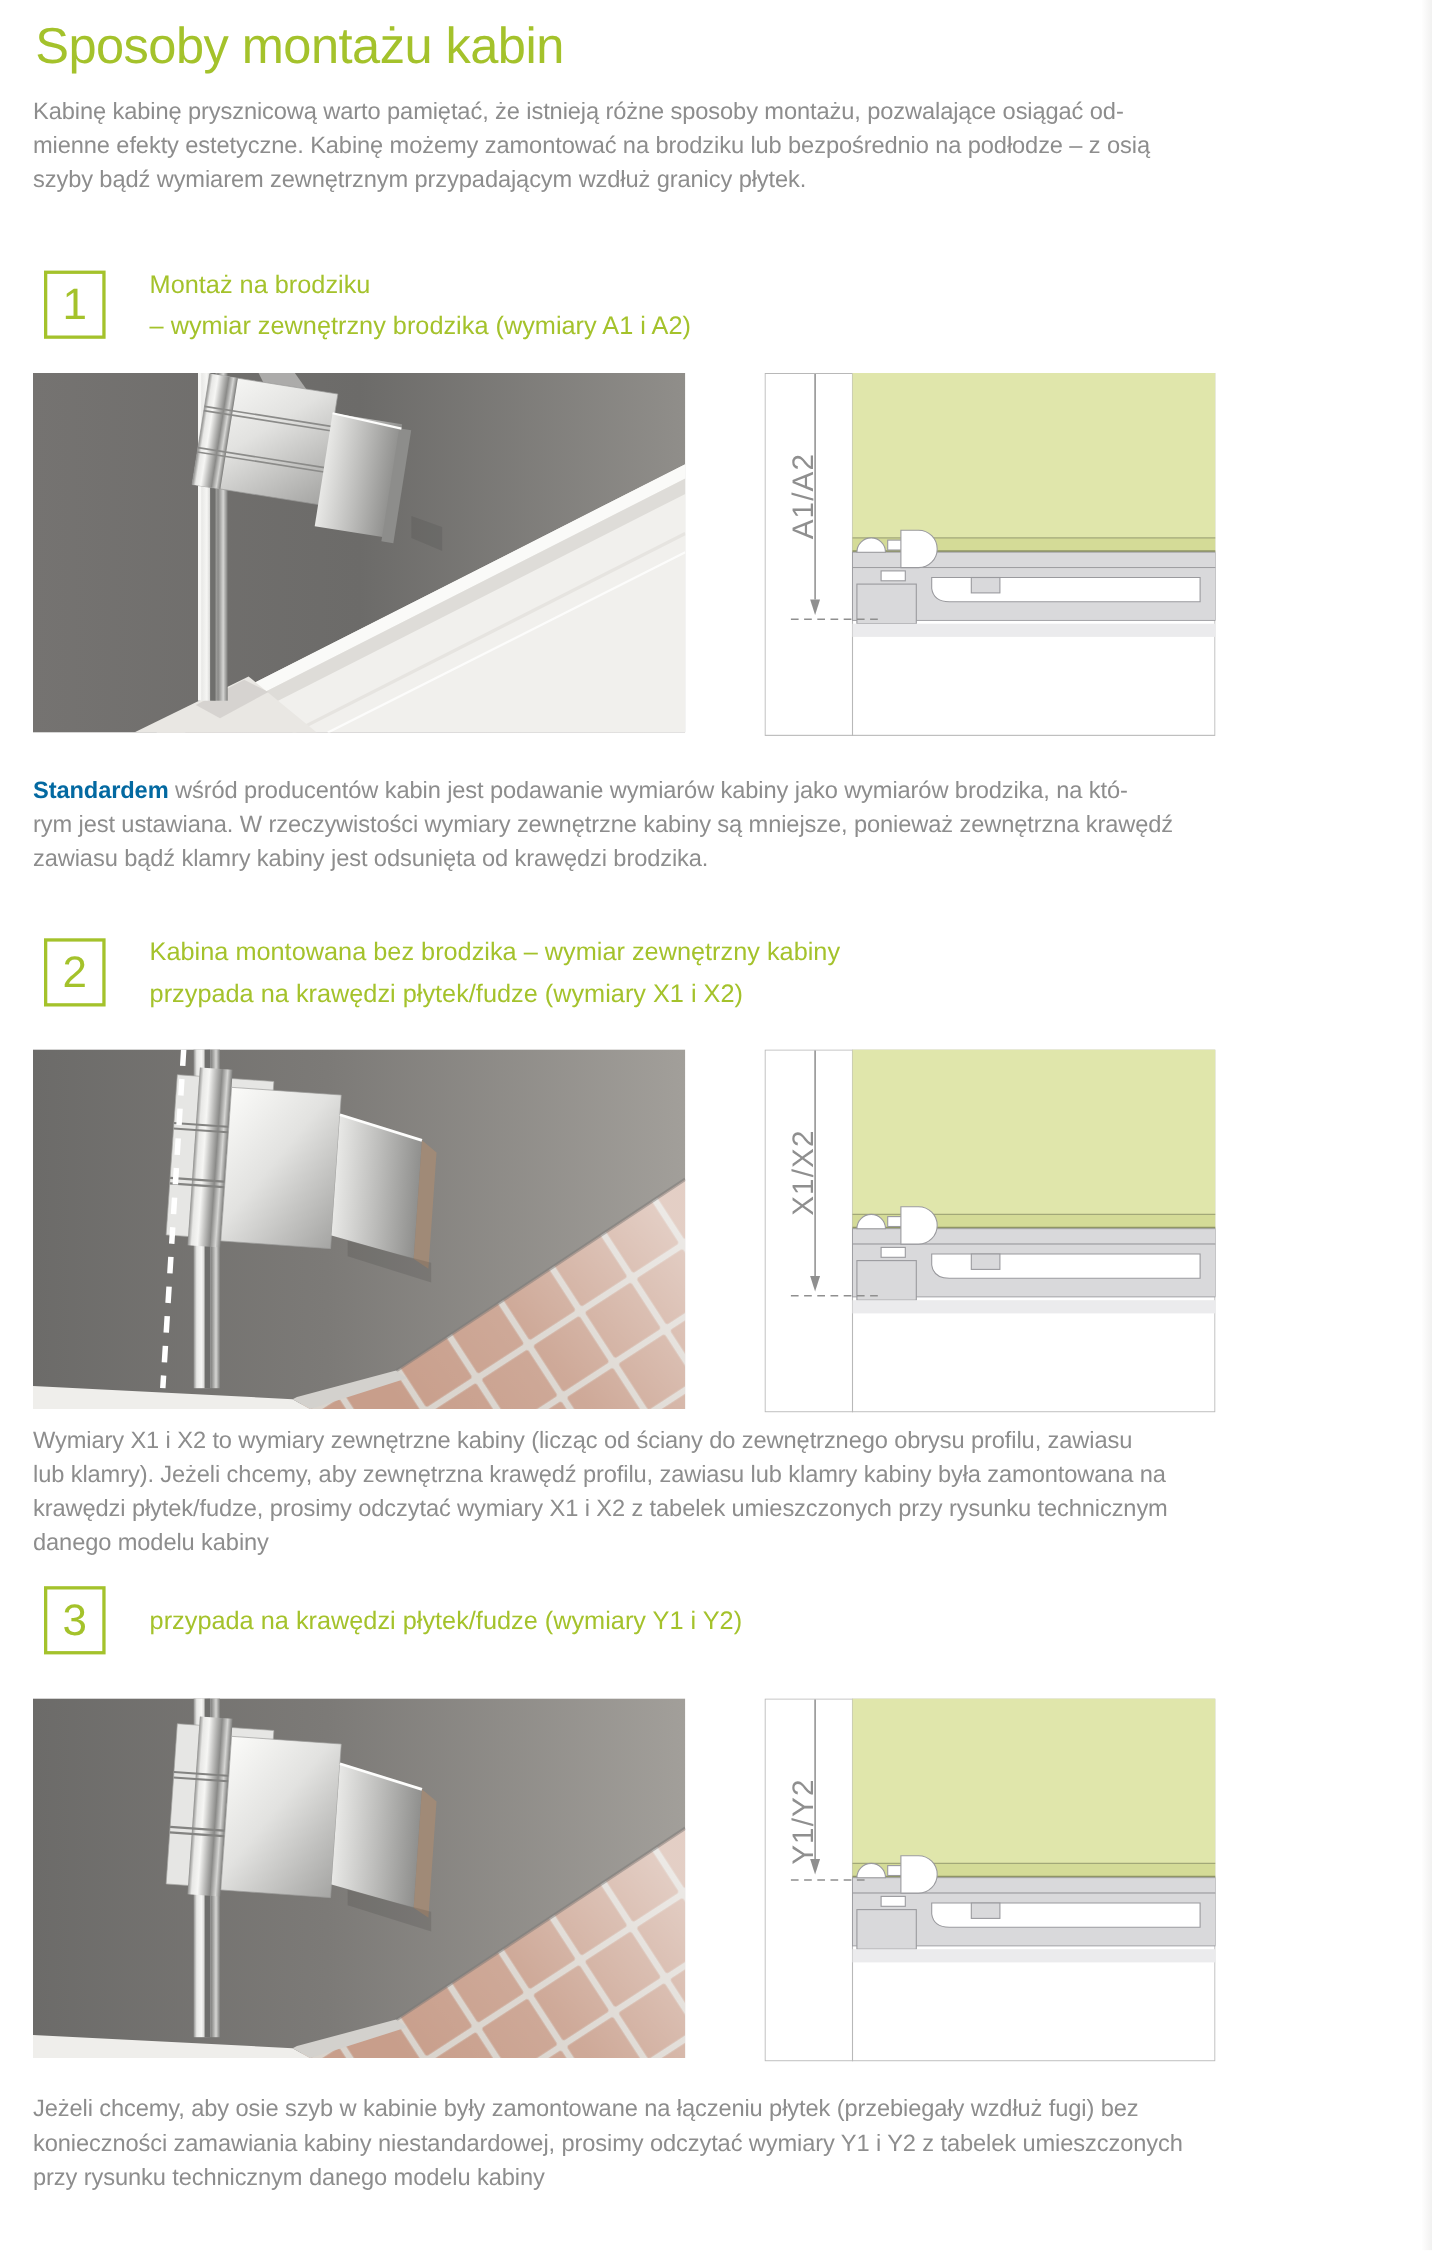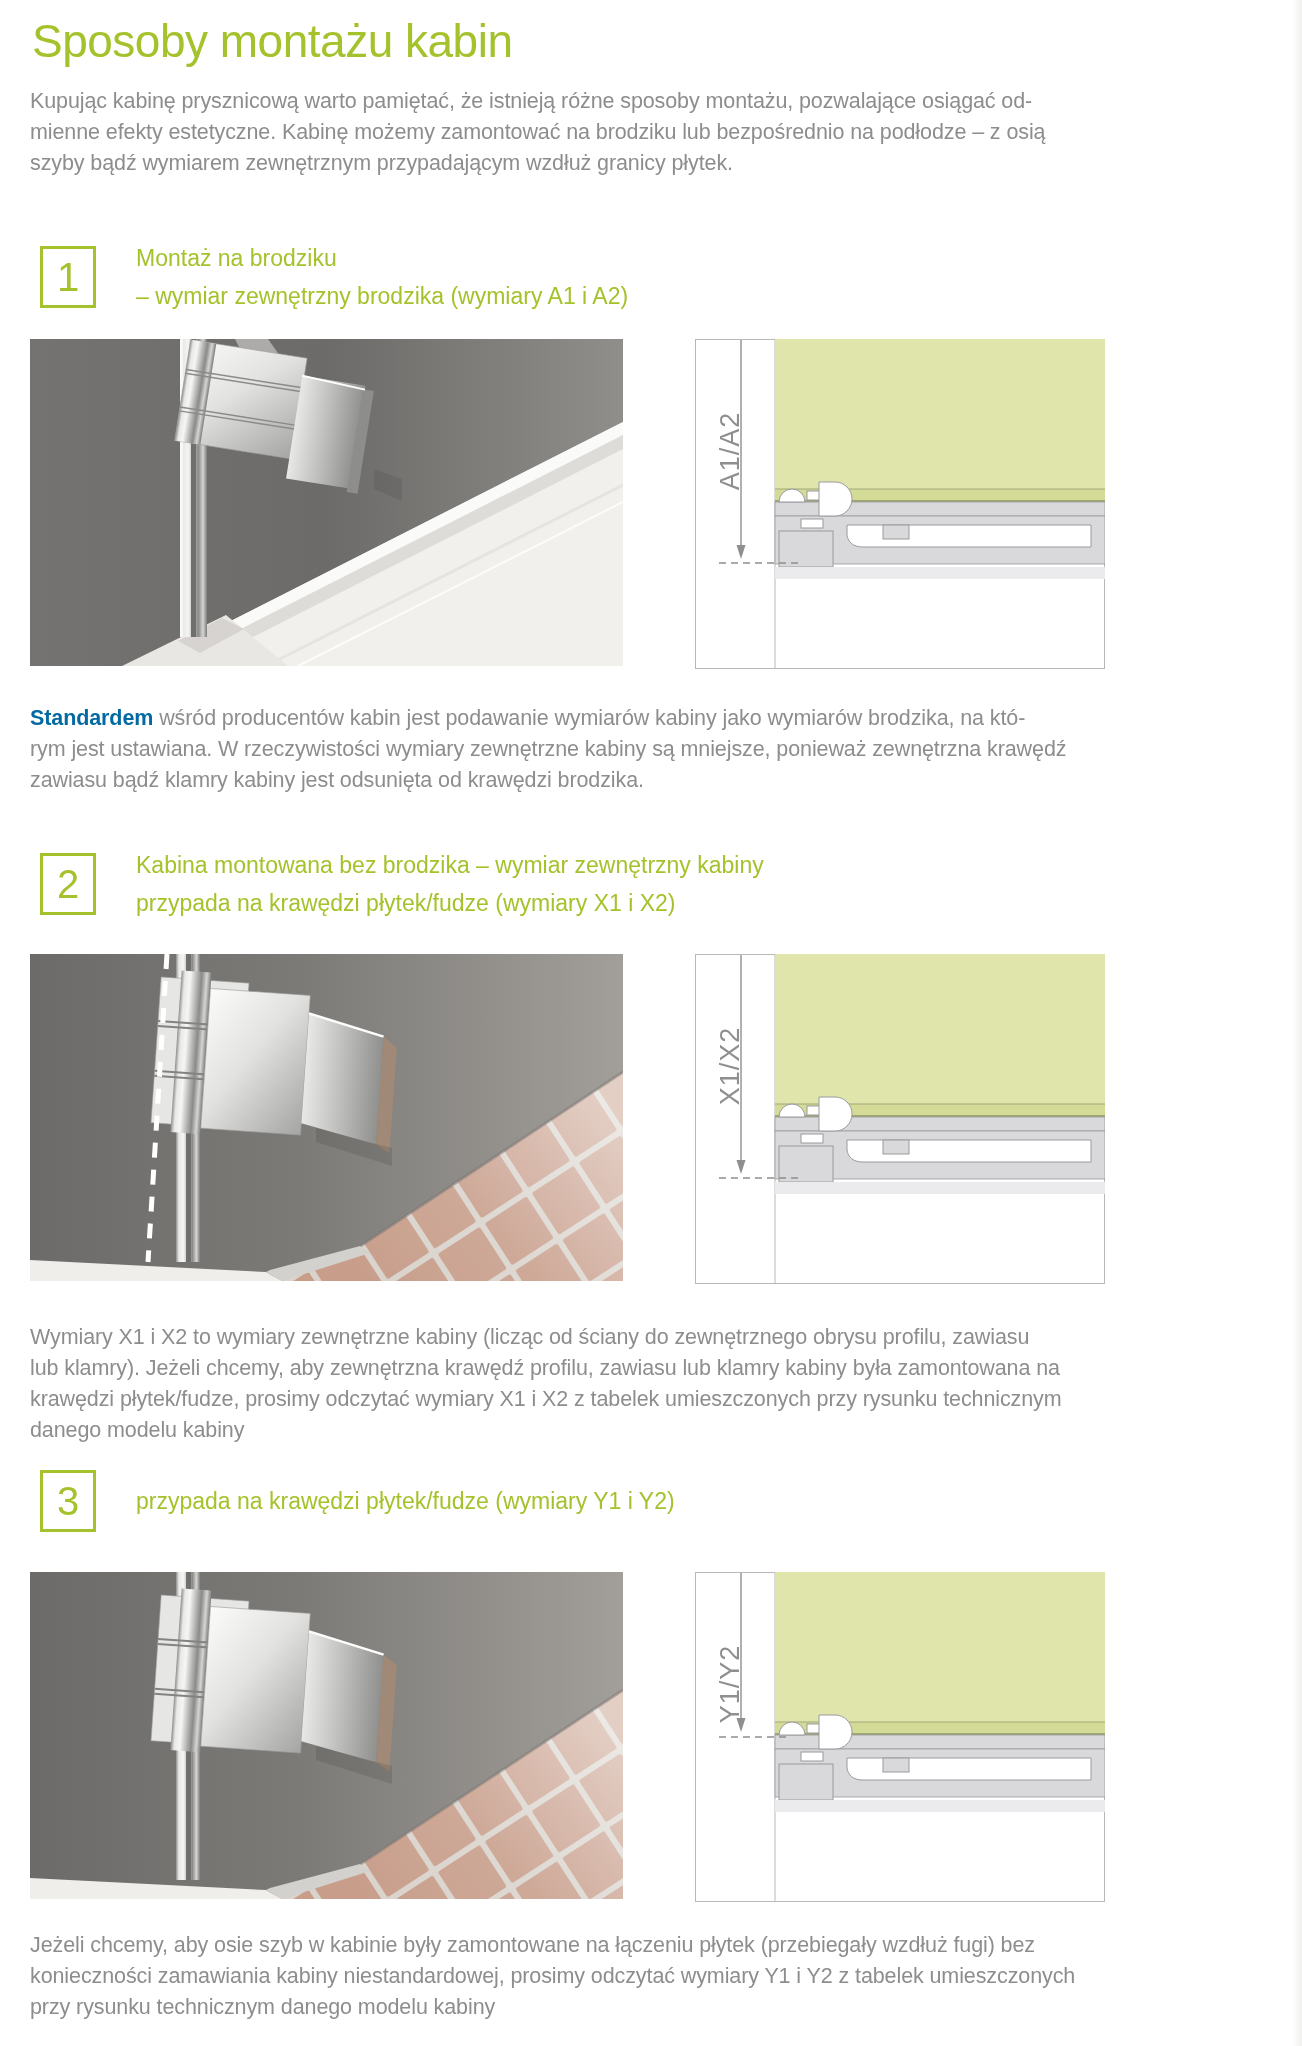--- a/index.html
+++ b/index.html
@@ -34,21 +34,21 @@
     border:3px solid var(--accent_green,#a4c22b);
     display:flex;align-items:center;justify-content:center;
     flex:0 0 auto;
   }
   .numbox span{font-size:40px;color:var(--accent_green,#a4c22b);}
   .sec-title{font-size:23px;line-height:38px;color:var(--accent_green,#a4c22b);}
   .row{display:flex;align-items:flex-start;margin-top:24px;}
   .row .photo{width:593px;height:327px;flex:0 0 auto;margin-right:72px;display:block;}
   .row .diagram{width:410px;height:330px;flex:0 0 auto;display:block;}
   .para.p1{margin-top:34px;}
-  .para.p2{margin-top:38px;}
+  .para.p2{margin-top:10px;}
   .para.p3{margin-top:28px;}
   .row.r2{margin-top:32px;}
   .row.r3{margin-top:40px;}
   .dlabel{font-family:"Liberation Sans",sans-serif;font-size:27px;letter-spacing:1px;fill:var(--dim_gray,#8f8f8f);}
   .dim{stroke:var(--dim_gray,#8f8f8f);stroke-width:1.4;}
   .dimhead{fill:var(--dim_gray,#8f8f8f);}
   .ddash{stroke:var(--dim_gray,#8f8f8f);stroke-width:1.4;stroke-dasharray:7 5;}
   .defs-holder{position:absolute;width:0;height:0;overflow:hidden;}
 </style>
 </head>
@@ -176,21 +176,21 @@
     </symbol>
   </defs>
 </svg>
 
 <div class="page">
   <div class="scan-edge"></div>
 
   <h1 class="page-title">Sposoby montażu kabin</h1>
 
   <div class="para intro">
-    <div>Kupując kabinę prysznicową warto pamiętać, że istnieją różne sposoby montażu, pozwalające osiągać od-</div>
+    <div>Kabinę kabinę prysznicową warto pamiętać, że istnieją różne sposoby montażu, pozwalające osiągać od-</div>
     <div>mienne efekty estetyczne. Kabinę możemy zamontować na brodziku lub bezpośrednio na podłodze – z osią</div>
     <div>szyby bądź wymiarem zewnętrznym przypadającym wzdłuż granicy płytek.</div>
   </div>
 
   <section>
     <div class="sec-head m1">
       <div class="numbox">
         <span>1</span>
       </div>
       <div class="sec-title">

